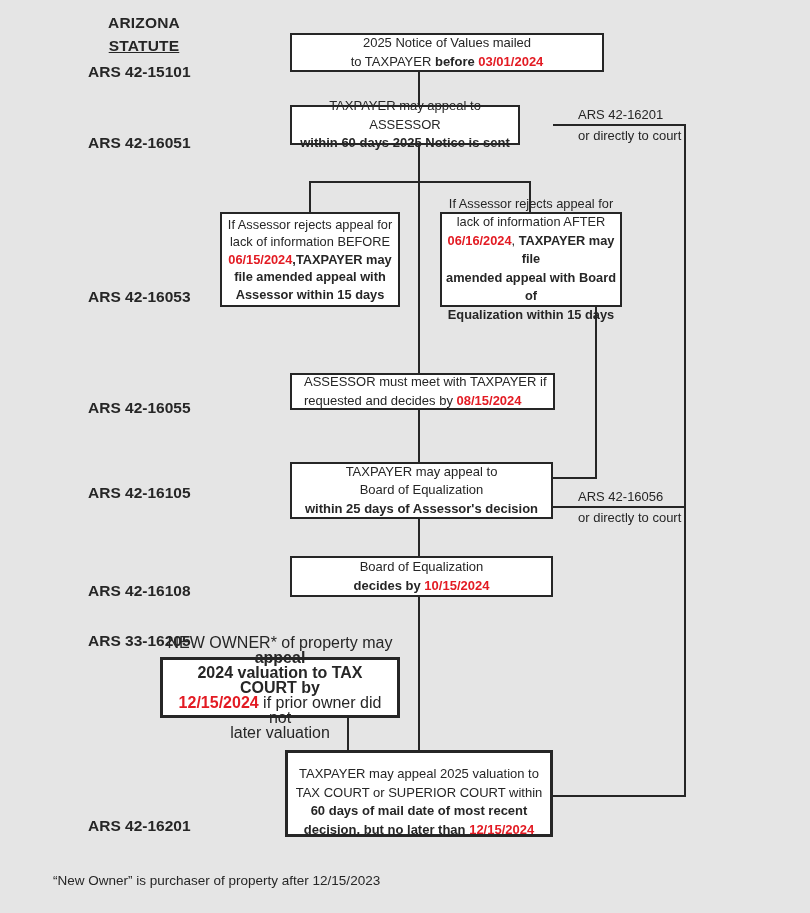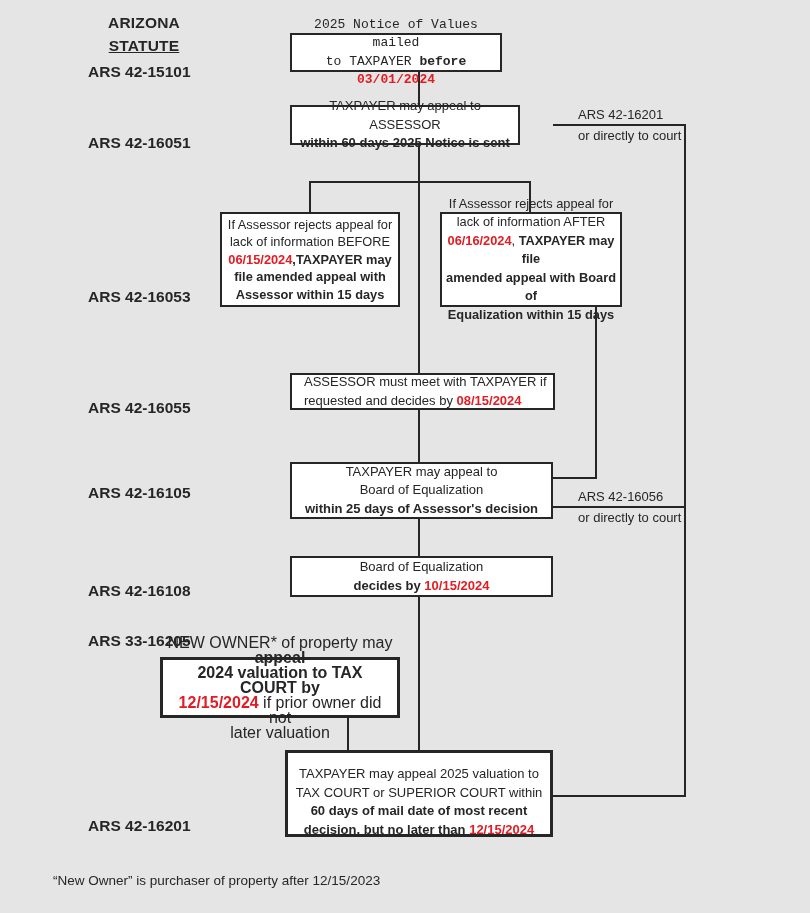--- a/index.html
+++ b/index.html
@@ -10,21 +10,21 @@
        font-weight:bold;font-size:15.5px;line-height:23px;letter-spacing:.2px;}
   .hdr .u{text-decoration:underline;}
   .statute{position:absolute;left:88px;font-weight:bold;font-size:15.5px;white-space:nowrap;text-align:right;}
   .s0{top:63px}.s1{top:134px}.s2{top:288px}.s3{top:399px}
   .s4{top:484px}.s5{top:582px}.s6{top:632px}.s7{top:817px}
   
   .box{position:absolute;border:2px solid var(--ink,#262626);background:#fff;box-sizing:border-box;
        font-size:13px;line-height:18.5px;display:flex;flex-direction:column;justify-content:center;
        padding:2px 4px;}
   .tc{text-align:center;}
-  .b1{left:290px;top:33px;width:212px;height:39px;font-family:Liberation Mono, monospace;}
+  .b1{left:290px;top:33px;width:314px;height:39px;}
   .b2{left:290px;top:105px;width:230px;height:40px;}
   .b3{left:220px;top:212px;width:180px;height:95px;line-height:17.5px;font-size:12.8px;}
   .b4{left:440px;top:212px;width:182px;height:95px;line-height:18.5px;font-size:12.8px;}
   .b5{left:290px;top:373px;width:265px;height:37px;text-align:left;padding-left:12px;}
   .b6{left:290px;top:462px;width:263px;height:57px;}
   .b7{left:290px;top:556px;width:263px;height:41px;}
   .b8{left:160px;top:657px;width:240px;height:61px;border-width:3px;line-height:15px;font-size:16px;}
   .b9{left:285px;top:750px;width:268px;height:87px;border-width:3px;
       justify-content:flex-start;padding-top:12px;}
   .b{font-weight:bold;}

